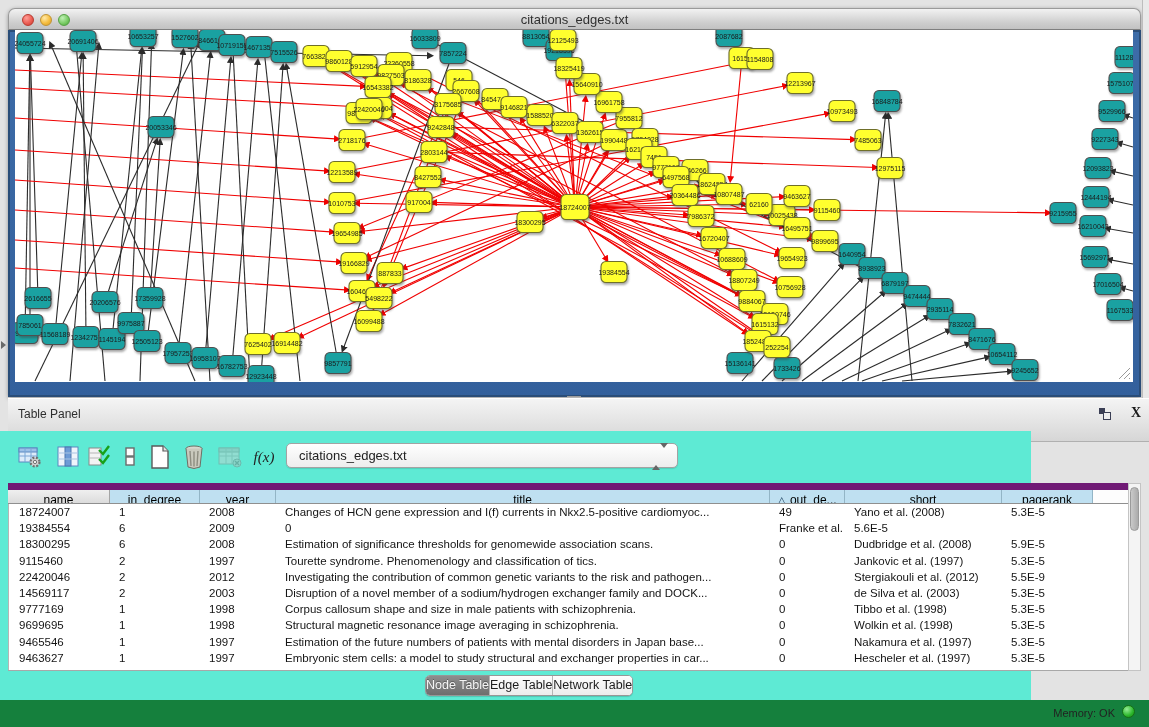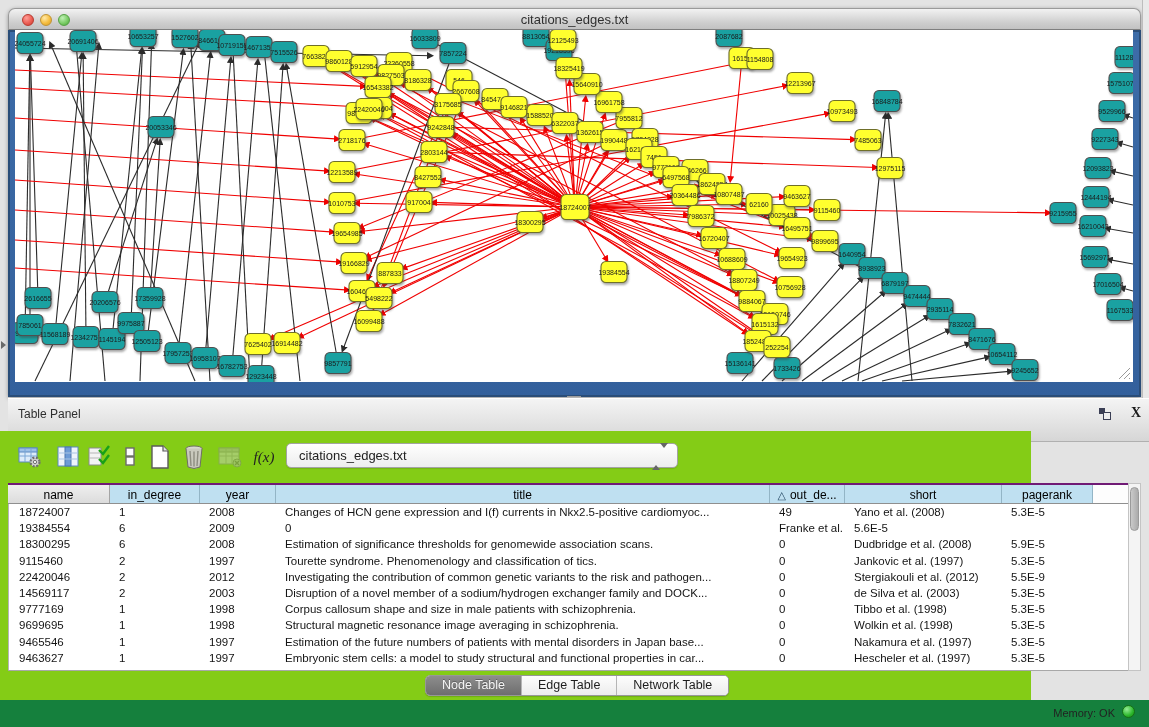--- a/index.html
+++ b/index.html
@@ -28,58 +28,58 @@
   
   #panel-header { position:absolute; left:8px; top:398px; width:1149px; height:44px;
     background:linear-gradient(#f4f4f4,#d6d6d6); border-top:1px solid #ffffff;
     border-bottom:1px solid #b0b0b0; }
   #panel-header .ph-title { position:absolute; left:10px; top:8px; font-size:12px; color:#2e2e2e; }
   .float-ico { position:absolute; right:44px; top:9px; width:14px; height:13px; }
   .float-ico .sq1 { position:absolute; left:0; top:0; width:6px; height:6px; background:#3b3f55; }
   .float-ico .sq2 { position:absolute; left:4px; top:4px; width:8px; height:8px; background:#eee; border:1.5px solid #3b3f55; }
   .close-ico { position:absolute; right:16px; top:6px; font-weight:bold; font-size:14px; color:#1c1c1c; font-family:"Liberation Serif",serif; }
 
-  #panel-body { position:absolute; left:0; top:431px; width:1031px; height:296px; background:#84cc16; }
+  #panel-body { position:absolute; left:0; top:431px; width:1031px; height:296px; background:#5eead4; }
 
   
   #toolbar { position:absolute; left:0; top:10px; width:1149px; height:34px; }
   .tb-ico { position:absolute; top:2px; width:28px; height:28px; display:flex; align-items:center; justify-content:center; }
   .fx { font-family:"Liberation Serif",serif; font-style:italic; font-size:15px; color:#222; }
   #table-select { position:absolute; left:286px; top:2px; width:392px; height:25px;
     border:1px solid #a3a3a3; border-radius:5px; background:linear-gradient(#ffffff,#ededed);
     box-shadow:0 1px 1px rgba(0,0,0,.12); }
   #table-select .ts-label { position:absolute; left:12px; top:4px; font-size:13px; color:#222; }
   .updown { position:absolute; right:9px; top:4px; }
   .updown .u { width:0;height:0;border-left:4px solid transparent;border-right:4px solid transparent;border-bottom:5px solid #666; margin-bottom:3px;}
   .updown .d { width:0;height:0;border-left:4px solid transparent;border-right:4px solid transparent;border-top:5px solid #666;}
 
   
   #grid { position:absolute; left:8px; top:52px; width:1120px; }
   .hrow, .trow { display:grid; grid-template-columns:102px 90px 76px 494px 75px 157px 91px 35px; }
-  .hrow { height:21px; border-top:2px solid #701a75; border-bottom:1px solid #8f8f8f; }
+  .hrow { height:21px; border-top:7px solid #701a75; border-bottom:1px solid #8f8f8f; }
   .hcell { background:#bfe0f1; border-right:1px solid #93b5c6; font-size:12px; color:#000;
     text-align:center; line-height:20px; overflow:hidden; white-space:nowrap; }
   .hcell.first { background:linear-gradient(#efefef,#dcdcdc); border-right:1px solid #a5a5a5; }
   .hcell.filler { background:#fdfdfd; border-right:none; }
   .sort-tri { color:#274a66; font-size:11px; margin-right:4px; }
   #rows { background:#ffffff; border-left:1px solid #b5b5b5; height:166px; }
   .trow { height:16.2px; }
   .tcell { font-size:11.5px; color:#141414; line-height:16px; white-space:nowrap; overflow:hidden; padding-left:8px; }
   .tcell.c0 { padding-left:10px; }
   #grid-bottom { position:absolute; left:8px; top:239px; width:1133px; height:1px; background:#a8a8a8; }
   #vscroll { position:absolute; left:1128px; top:52px; width:13px; height:188px;
     background:#f4f4f4; border:1px solid #c4c4c4; }
   #vscroll .thumb { position:absolute; left:1px; top:3px; width:9px; height:44px;
     background:linear-gradient(90deg,#c9c9c9,#ababab); border-radius:5px; border:1px solid #9a9a9a; }
 
   
   #table-tabs { position:absolute; left:425px; top:244px; height:21px; display:flex;
     border:1px solid #979797; border-radius:5px; overflow:hidden; background:#fff;
     box-shadow:0 1px 1px rgba(0,0,0,.15); }
-  .tab { padding:0 16px; font-size:12.5px; line-height:19px; color:#1d1d1d;
+  .tab { padding:0 0; font-size:12.5px; line-height:19px; color:#1d1d1d;
     background:linear-gradient(#fdfdfd,#ececec); border-right:1px solid #b5b5b5; }
   .tab:last-child { border-right:none; }
   .tab.selected { background:linear-gradient(#8d8d8d,#6e6e6e); color:#f4f4f4; text-shadow:0 -1px 0 rgba(0,0,0,.3); }
 
   
   #status-bar { position:absolute; left:0; top:700px; width:1149px; height:27px; background:#15803d; }
   #status-bar .mem { position:absolute; right:34px; top:7px; font-size:11px; color:#222; }
   #status-bar .dot { position:absolute; right:14px; top:5px; width:13px; height:13px; border-radius:50%;
     background:radial-gradient(circle at 35% 30%, #96ec96, #2db82d 60%, #128a12); border:1px solid #157015; }
 
@@ -955,21 +955,21 @@
           <div class="tcell c3">Estimation of the future numbers of patients with mental disorders in Japan base...</div>
           <div class="tcell c4">0</div>
           <div class="tcell c5">Nakamura et al. (1997)</div>
           <div class="tcell c6">5.3E-5</div>
           <div class="tcell"></div>
         </div>
         <div class="trow">
           <div class="tcell c0">9463627</div>
           <div class="tcell c1">1</div>
           <div class="tcell c2">1997</div>
-          <div class="tcell c3">Embryonic stem cells: a model to study structural and functional properties in car...</div>
+          <div class="tcell c3">Embryonic stem cells: a model to study structural and exchanger properties in car...</div>
           <div class="tcell c4">0</div>
           <div class="tcell c5">Hescheler et al. (1997)</div>
           <div class="tcell c6">5.3E-5</div>
           <div class="tcell"></div>
         </div>
       </div>
   </div>
   <div id="grid-bottom"></div>
   <div id="vscroll">
     <div class="thumb"></div>

